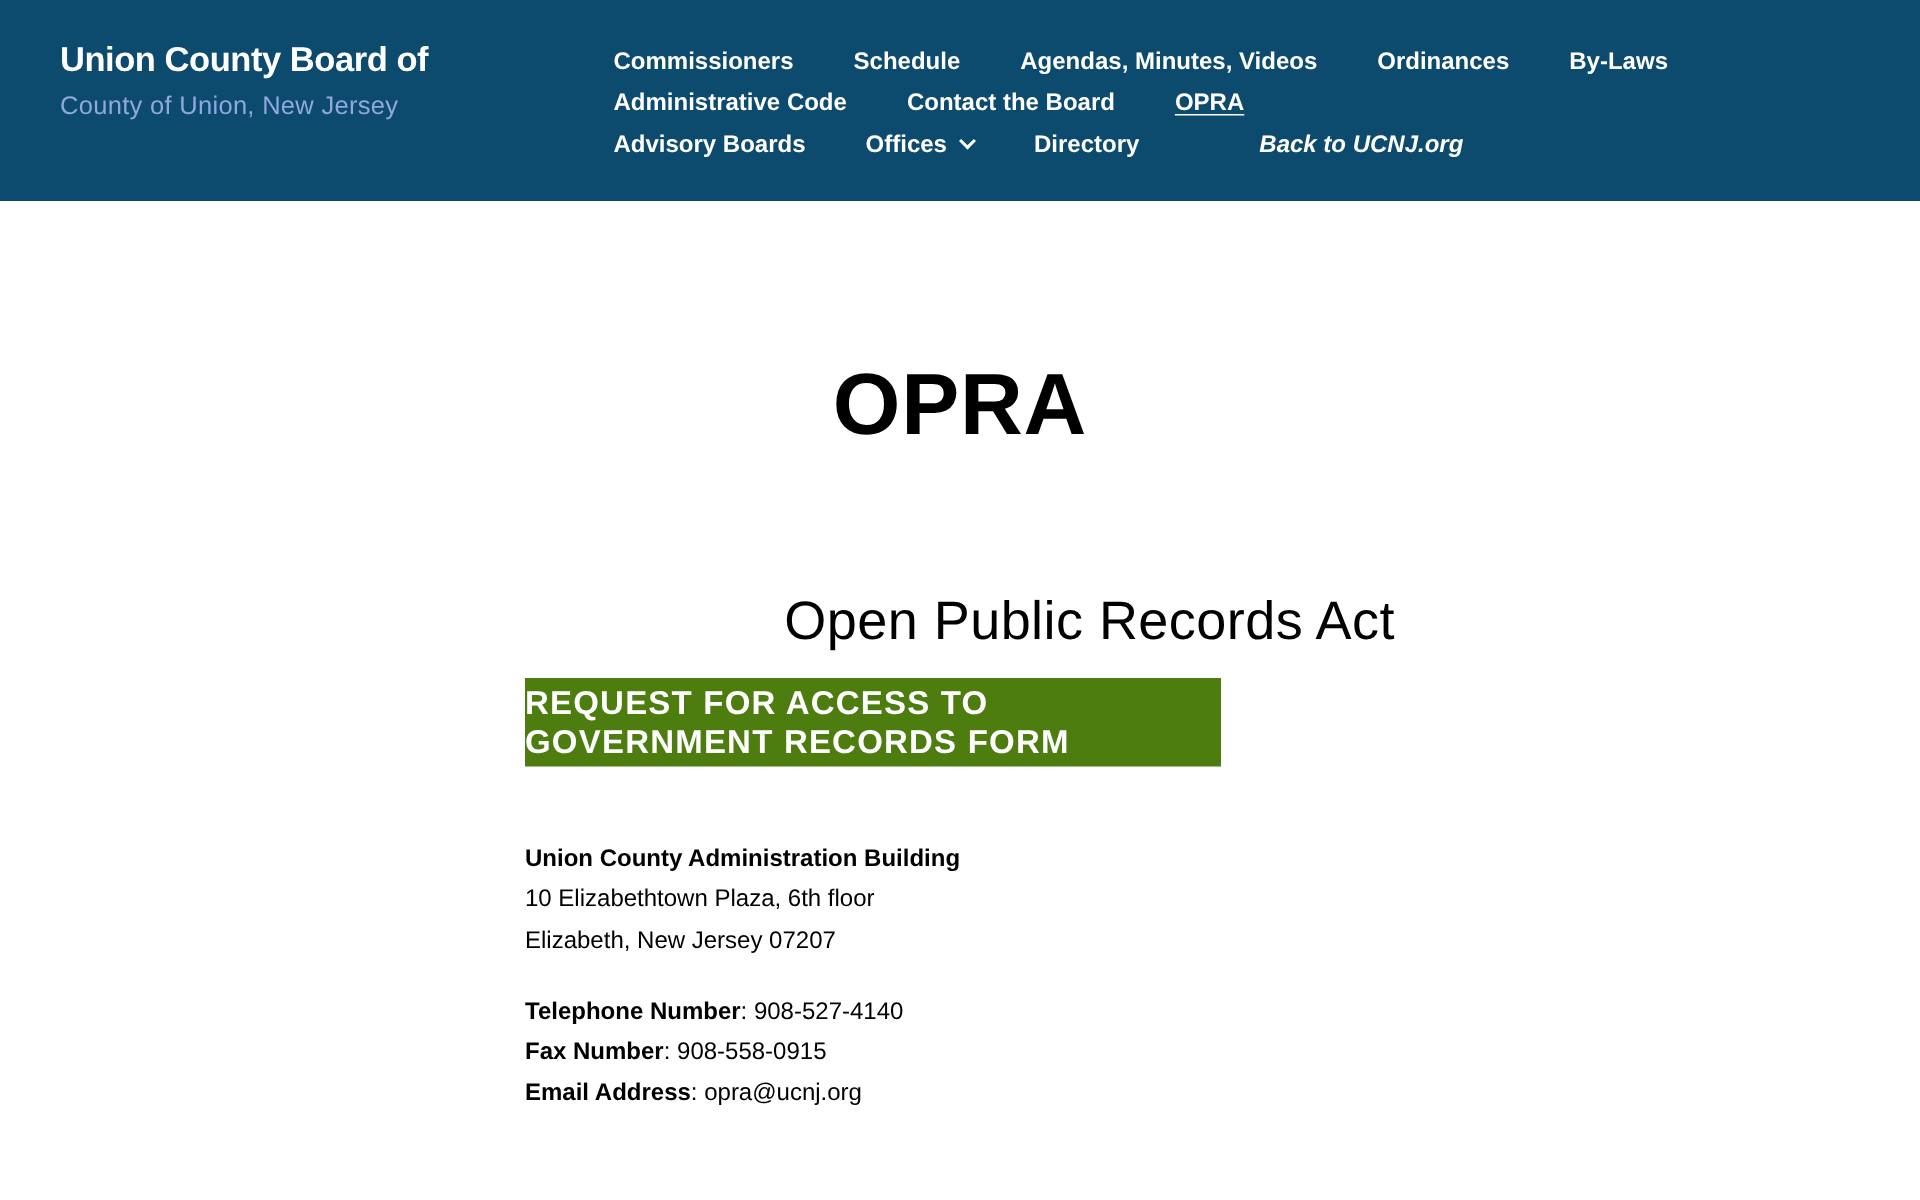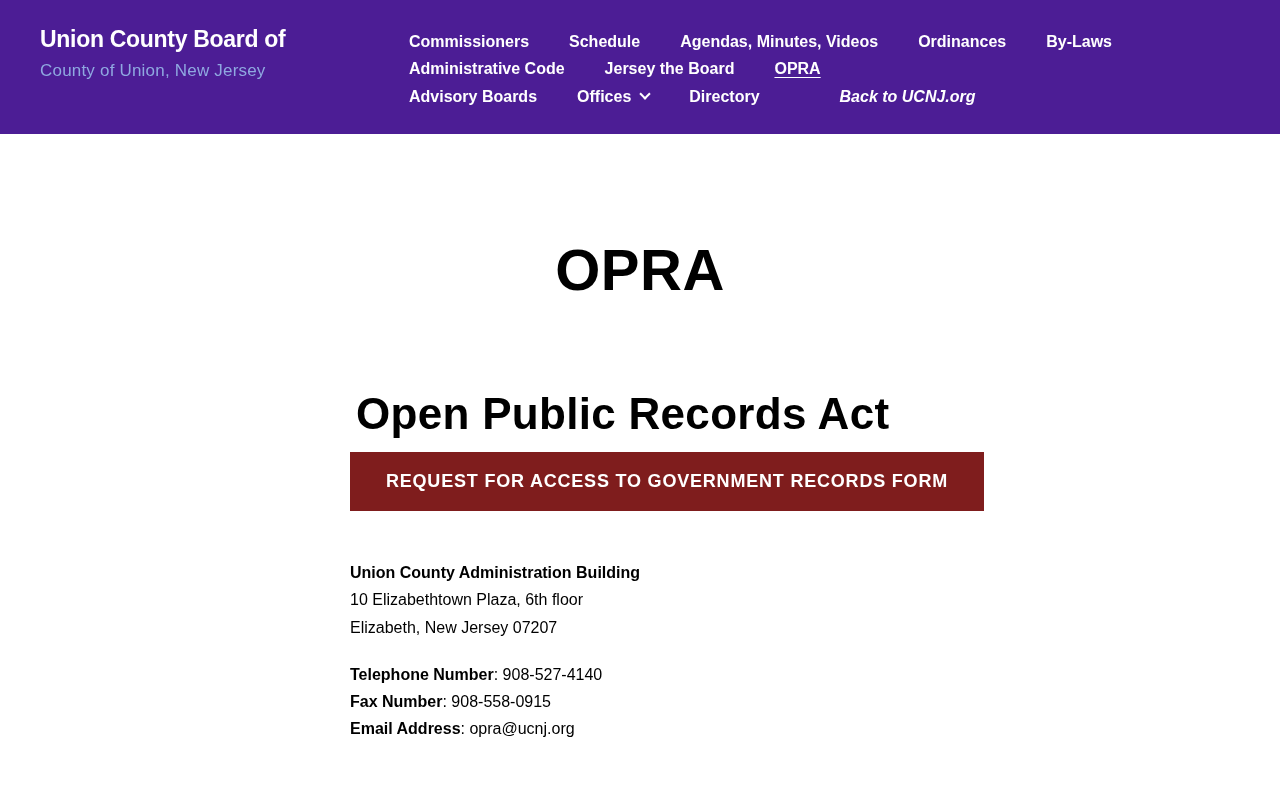--- a/index.html
+++ b/index.html
@@ -9,21 +9,21 @@
       overflow: hidden;
       background: #ffffff;
       font-family: "Liberation Sans", "DejaVu Sans", sans-serif;
       color: #000;
     }
     .site-header {
       position: absolute;
       left: 0; top: 0;
       width: 1280px;
       height: 134px;
-      background: #4c1d95;
+      background: #0c4a6e;
     }
     .branding {
       position: absolute;
       left: 40px;
       top: 27px;
       width: 330px;
     }
     .site-title {
       display: block;
       color: #ffffff;
@@ -89,38 +89,38 @@
       line-height: 68px;
       letter-spacing: 0.5px;
     }
     .content {
       position: absolute;
       left: 350px;
       top: 385px;
       width: 580px;
     }
     .section-heading {
-      text-align: left;
-      font-size: 44px;
-      font-weight: 700;
+      text-align: right;
+      font-size: 36px;
+      font-weight: 400;
       line-height: 58px;
       letter-spacing: 0.3px;
       padding-left: 6px;
     }
     .request-button {
       display: flex;
       align-items: center;
       justify-content: center;
       margin-top: 9px;
-      width: 634px;
+      width: 464px;
       height: 59px;
-      background: #7f1d1d;
+      background: #4d7c0f;
       color: #ffffff;
       font-weight: 700;
-      font-size: 18px;
+      font-size: 22px;
       letter-spacing: 0.8px;
       text-decoration: none;
     }
     .address-block {
       margin-top: 30px;
       font-size: 16px;
       line-height: 27.3px;
     }
     .contact-block {
       margin-top: 20px;
@@ -148,21 +148,21 @@
   <nav class="main-nav">
     <div class="nav-row">
       <a class="nav-item">Commissioners</a>
       <a class="nav-item">Schedule</a>
       <a class="nav-item">Agendas, Minutes, Videos</a>
       <a class="nav-item">Ordinances</a>
       <a class="nav-item">By-Laws</a>
     </div>
     <div class="nav-row">
       <a class="nav-item">Administrative Code</a>
-      <a class="nav-item">Jersey the Board</a>
+      <a class="nav-item">Contact the Board</a>
       <a class="nav-item current">OPRA</a>
     </div>
     <div class="nav-row">
       <a class="nav-item">Advisory Boards</a>
       <a class="nav-item">
         <span>Offices</span>
         <span class="chevron"></span>
       </a>
       <a class="nav-item">Directory</a>
       <a class="nav-item italic">Back to UCNJ.org</a>

